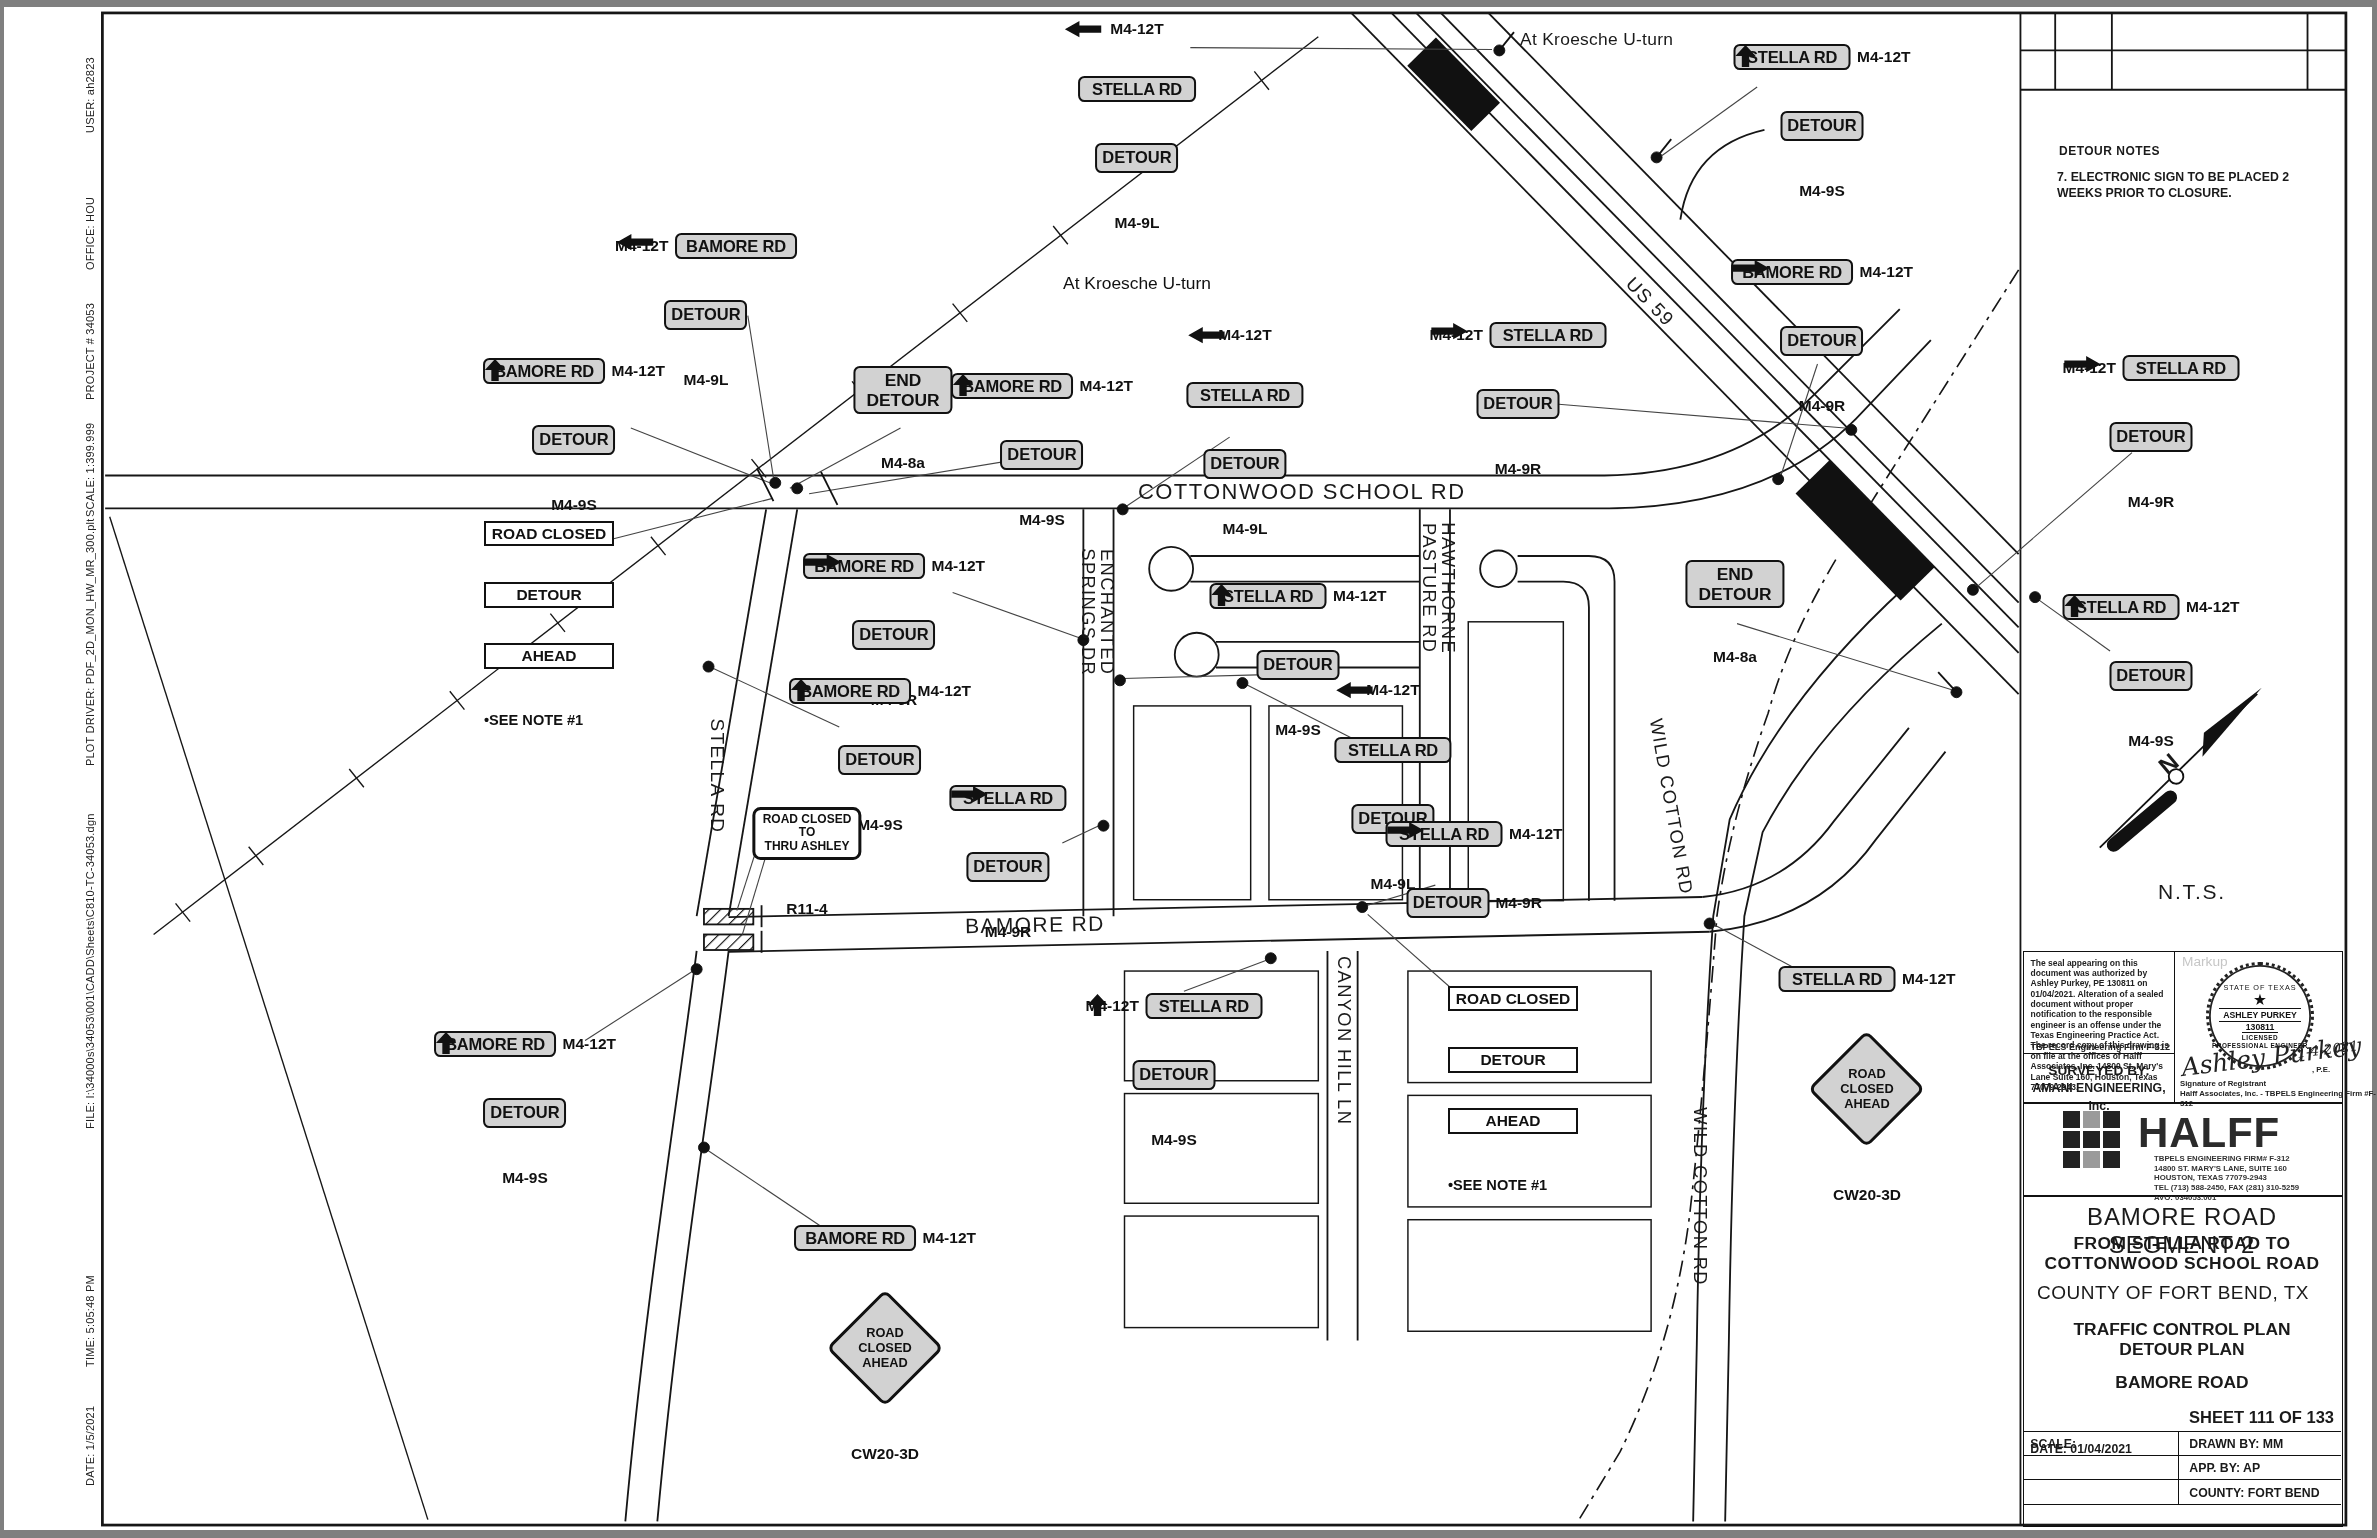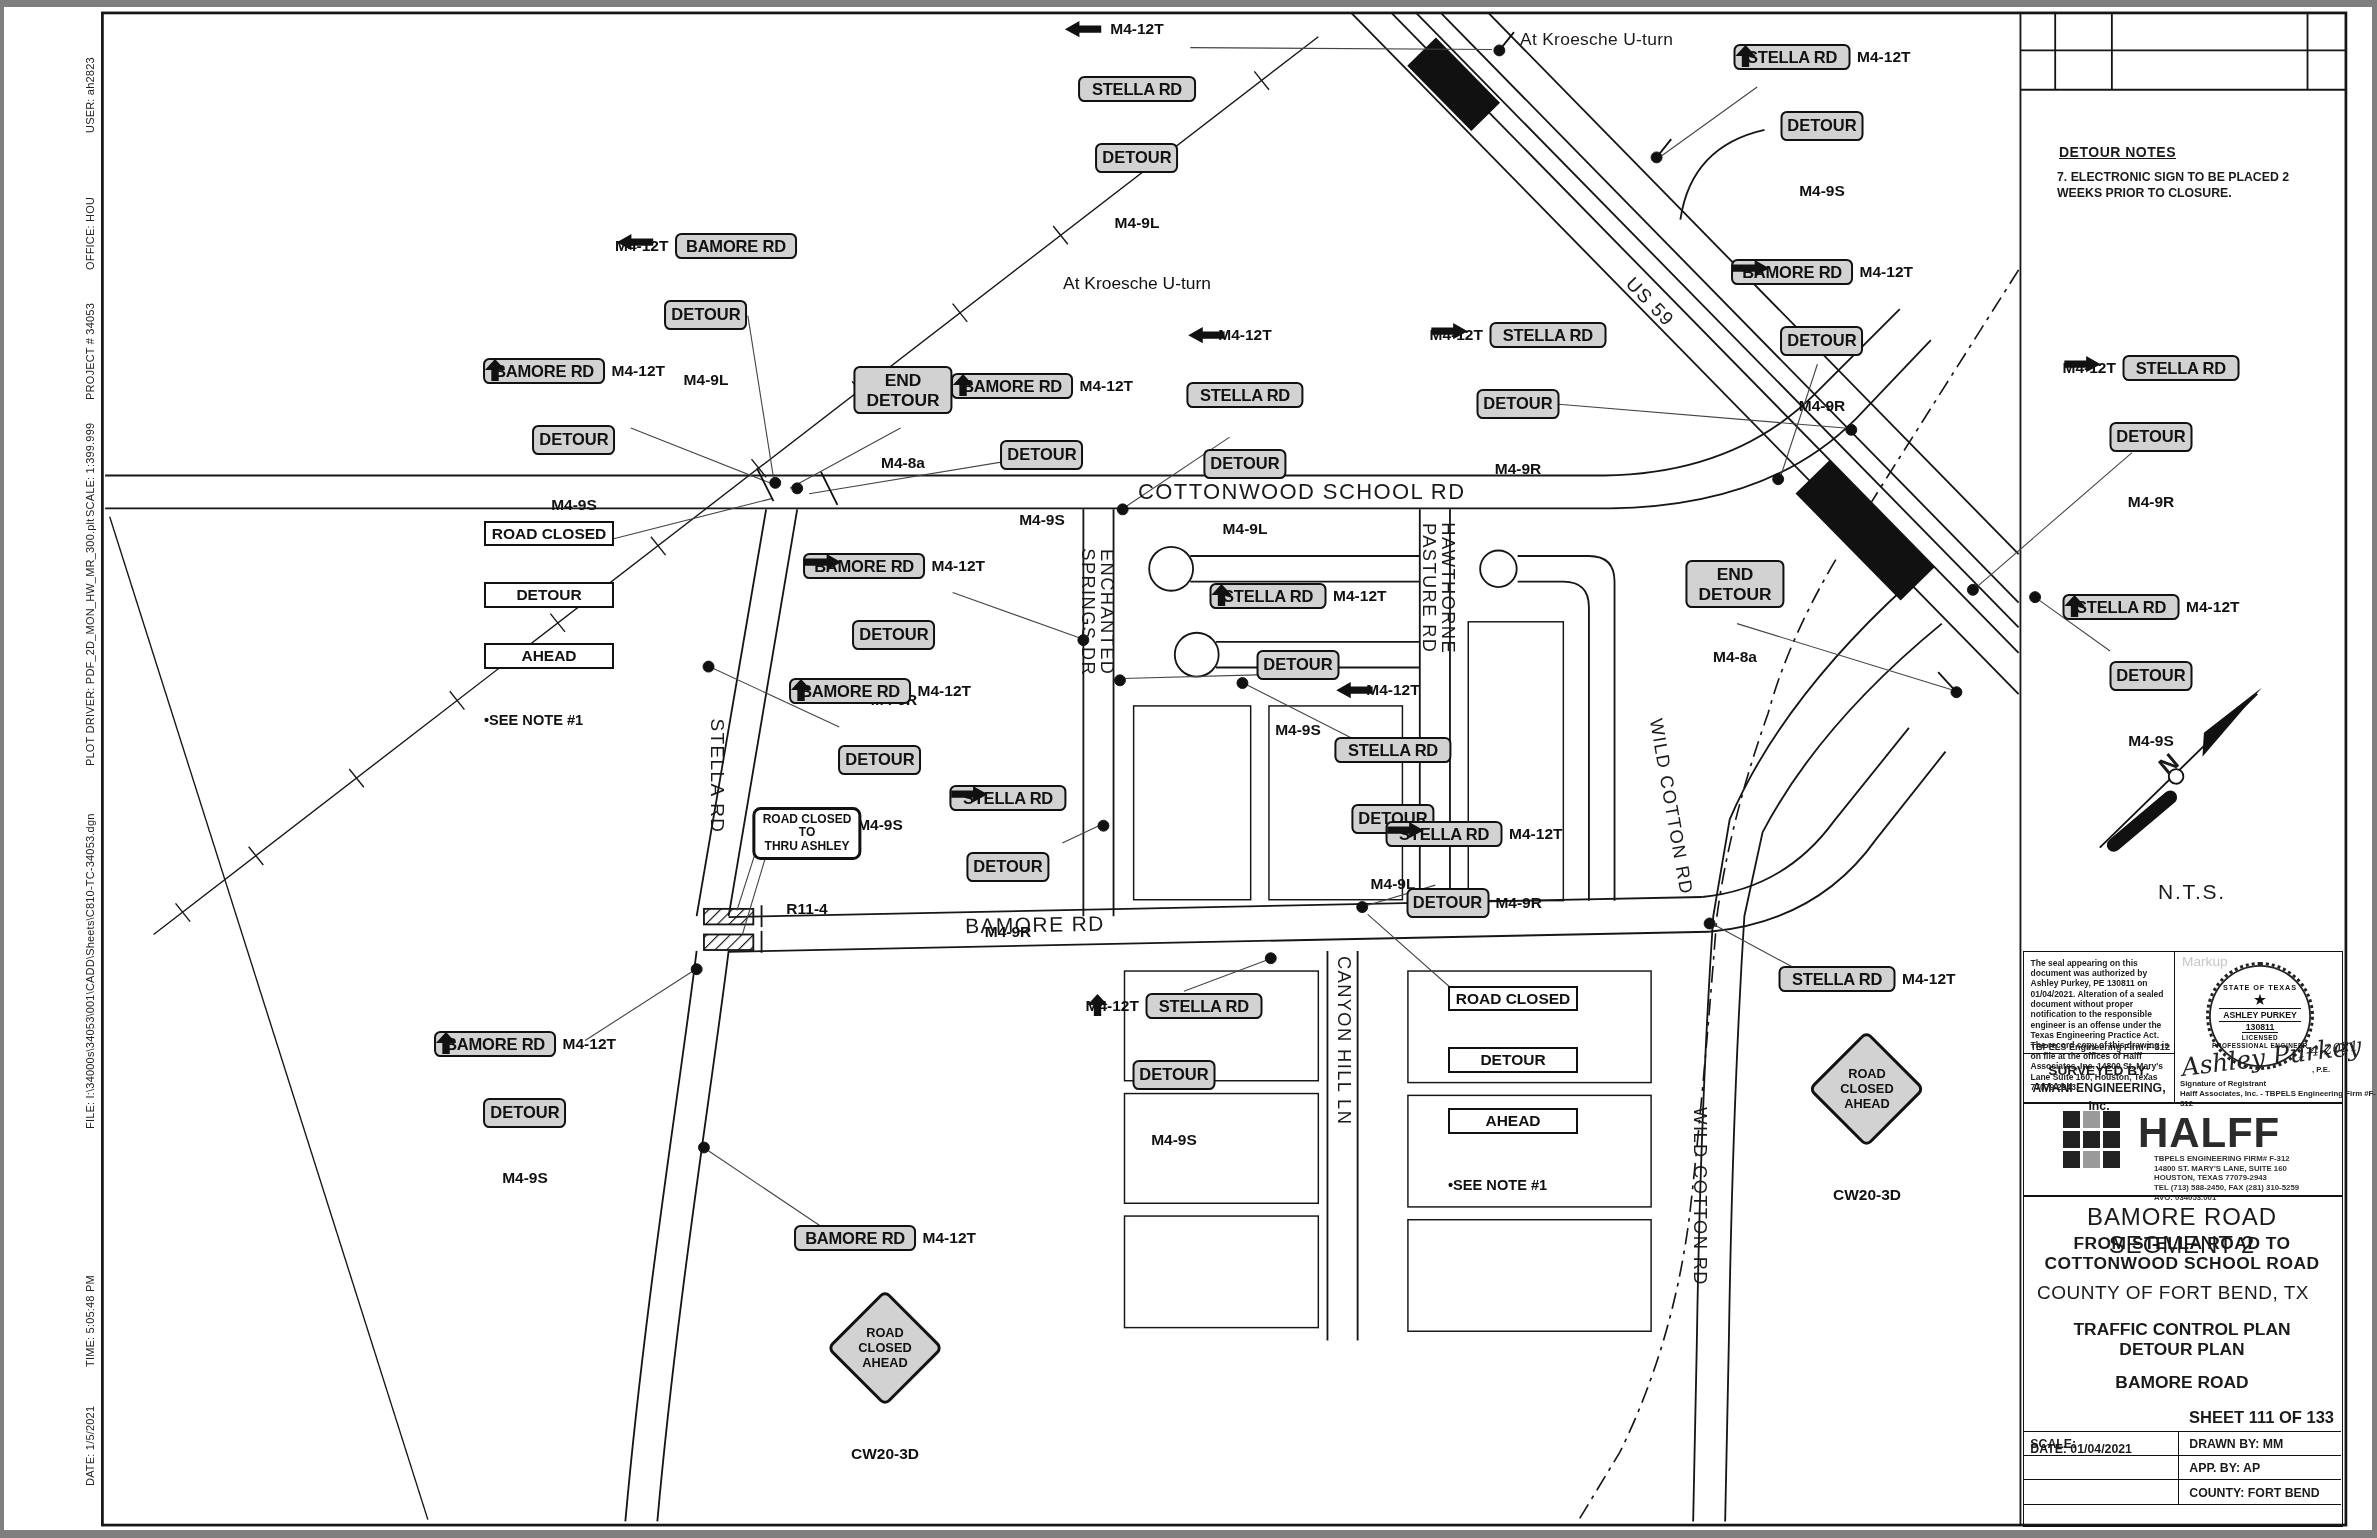--- a/index.html
+++ b/index.html
@@ -34,30 +34,30 @@
   .stacknote{font-size:14.6px;font-weight:700;margin-top:5.5px;align-self:flex-start;}
   .r11{border:3.7px solid #111;border-radius:8.2px;background:#fff;padding:2.7px 7.3px;text-align:center;
        font-size:12px;font-weight:700;line-height:1.15;white-space:nowrap;}
   .diamondwrap{position:relative;width:113px;height:113px;margin-top:1.8px;}
   .diamond{position:absolute;left:50%;top:50%;width:77px;height:77px;background:#d2d2d2;
            border:3.2px solid #111;border-radius:7.3px;transform:translate(-50%,-50%) rotate(45deg);}
   .diamondtext{position:absolute;left:0;top:50%;width:100%;transform:translateY(-50%);
                text-align:center;font-size:12.8px;font-weight:700;line-height:1.2;}
   
   .panel-text{position:absolute;color:#1a1a1a;}
-  .noteshead{font-size:14px;font-weight:700;text-decoration:underline;letter-spacing:0.5px;}
+  .noteshead{font-size:12px;font-weight:700;letter-spacing:0.5px;}
   .notesbody{font-size:12.3px;font-weight:600;width:274px;line-height:1.3;}
   .block{position:absolute;border:1.8px solid #111;}
   .seal-disclaimer{font-size:9.1px;line-height:1.22;color:#222;padding:4.6px 5.5px;font-weight:600;}
   .surveyed{font-size:13.7px;font-weight:700;text-align:center;line-height:1.5;}
   .markup{color:#c6c6c6;font-size:13.7px;}
   .sealcircle{position:absolute;width:102px;height:102px;border-radius:50%;border:3.7px dotted #222;
               box-shadow:inset 0 0 0 1.8px #222;display:flex;flex-direction:column;align-items:center;
               justify-content:center;text-align:center;color:#111;background:rgba(255,255,255,.6);}
-  .sealcircle .t1{font-size:7.3px;font-weight:700;letter-spacing:0.9px;text-align:center;}
+  .sealcircle .t1{font-size:7.3px;font-weight:400;letter-spacing:0.9px;text-align:center;}
   .sealcircle .star{font-size:15.5px;line-height:1;}
   .sealcircle .nm{font-size:8.7px;font-weight:700;border-top:1.4px solid #111;border-bottom:1.4px solid #111;padding:0.9px 3.7px;}
   .sealcircle .no{font-size:8.7px;font-weight:700;border-bottom:1.4px solid #111;padding:0 3.7px;}
   .sealcircle .t2{font-size:6.4px;font-weight:700;letter-spacing:0.5px;margin-top:0.9px;}
   .signature{font-family:"DejaVu Serif",serif;font-style:italic;font-size:25px;color:#222;
              transform:rotate(-7deg);}
   .sigsmall{font-size:7.8px;font-weight:700;color:#222;line-height:1.3;}
   .halff-logo{display:grid;grid-template-columns:16.5px 16.5px 16.5px;grid-template-rows:16.5px 16.5px 16.5px;gap:3.7px;}
   .halff-logo div{width:16.5px;height:16.5px;}
   .halffname{font-size:42px;font-weight:800;color:#2b2b2b;letter-spacing:0.9px;line-height:1;}

